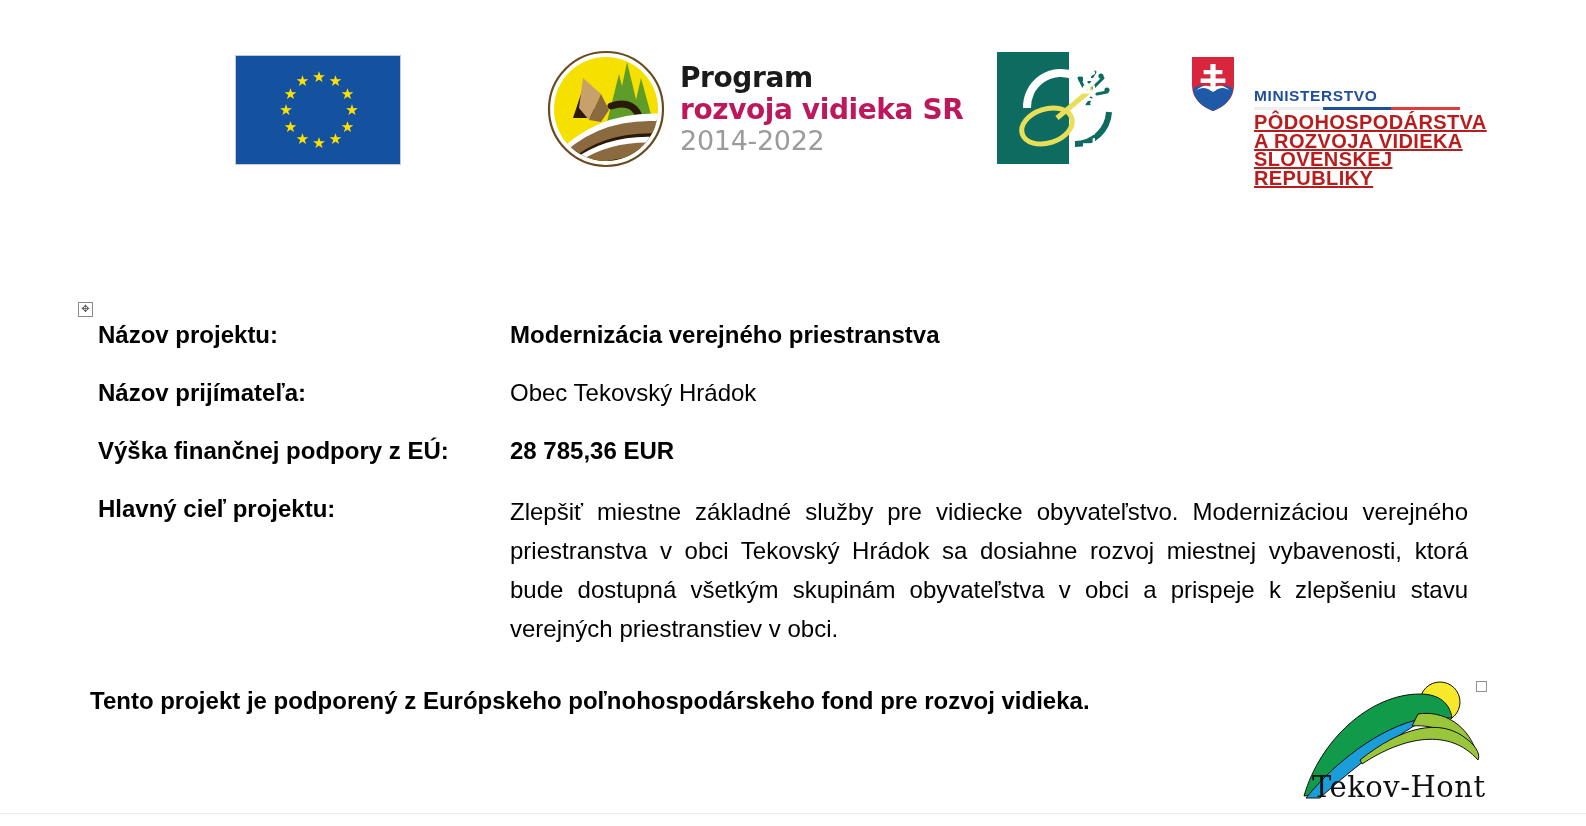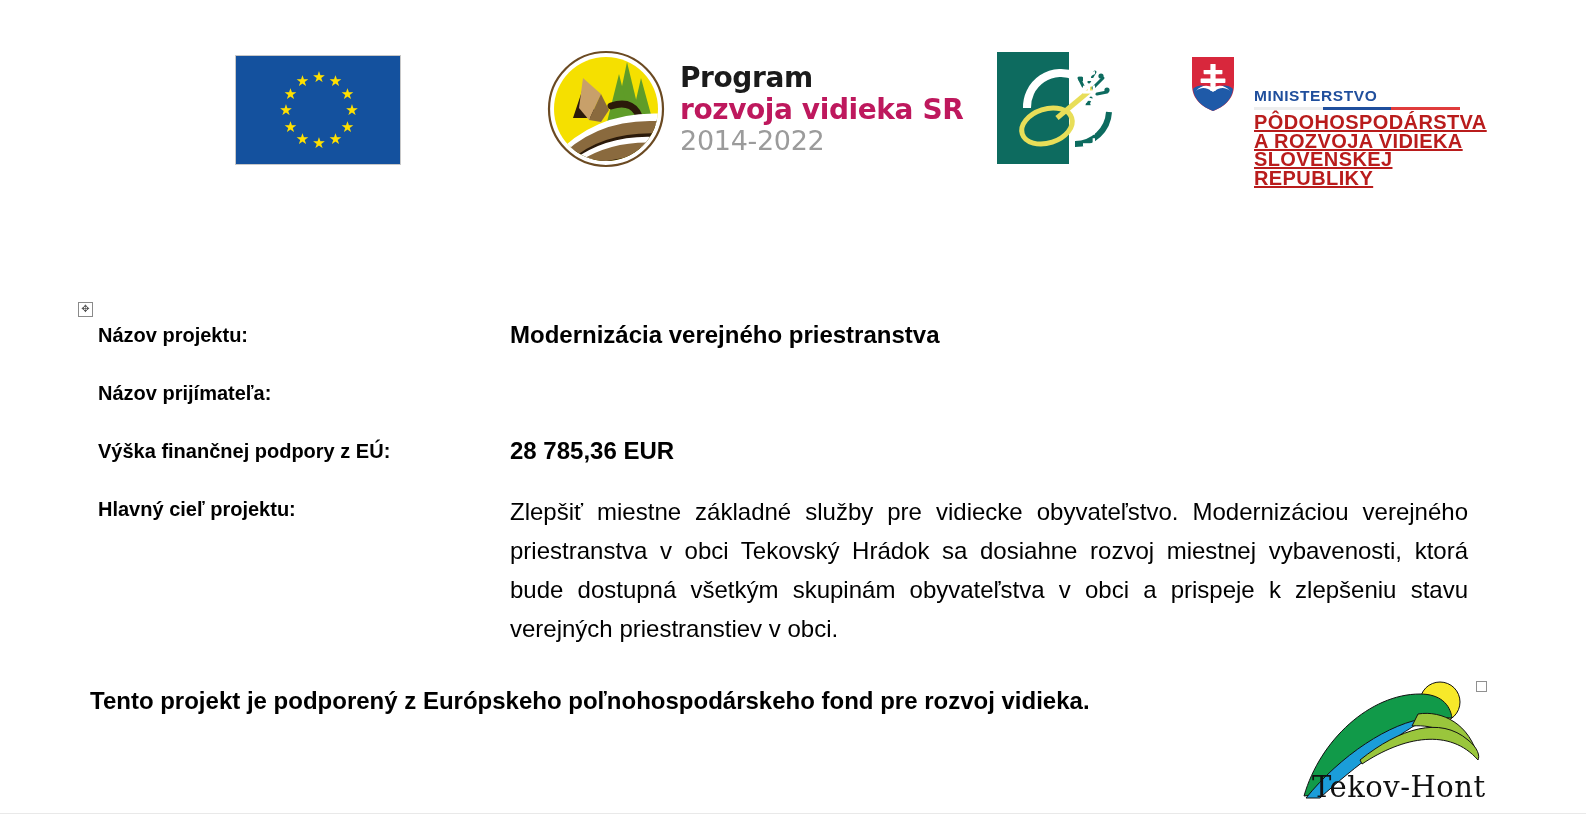--- a/index.html
+++ b/index.html
@@ -234,21 +234,21 @@
   .info-row {
     display: flex;
     align-items: flex-start;
     margin-bottom: 24px;
   }
   .info-label {
     width: 412px;
     flex: 0 0 412px;
     font-family: "Liberation Sans", sans-serif;
     font-weight: bold;
-    font-size: 20px;
+    font-size: 24px;
     line-height: 34px;
     color: #000000;
     white-space: nowrap;
   }
   .info-value {
     flex: 1;
     font-family: "Liberation Sans", sans-serif;
     font-size: 24px;
     line-height: 34px;
     color: #000000;
@@ -432,20 +432,21 @@
 
   <div class="info-table">
 
     <div class="info-row">
       <div class="info-label">Názov projektu:</div>
       <div class="info-value bold">Modernizácia verejného priestranstva</div>
     </div>
 
     <div class="info-row">
       <div class="info-label">Názov prijímateľa:</div>
+      <div class="info-value">Obec Tekovský Hrádok</div>
     </div>
 
     <div class="info-row">
       <div class="info-label">Výška finančnej podpory z EÚ:</div>
       <div class="info-value bold">28 785,36 EUR</div>
     </div>
 
     <div class="info-row">
       <div class="info-label">Hlavný cieľ projektu:</div>
       <div class="info-value justify">Zlepšiť miestne základné služby pre vidiecke obyvateľstvo. Modernizáciou verejného priestranstva v obci Tekovský Hrádok sa dosiahne rozvoj miestnej vybavenosti, ktorá bude dostupná všetkým skupinám obyvateľstva v obci a prispeje k zlepšeniu stavu verejných priestranstiev v obci.</div>

